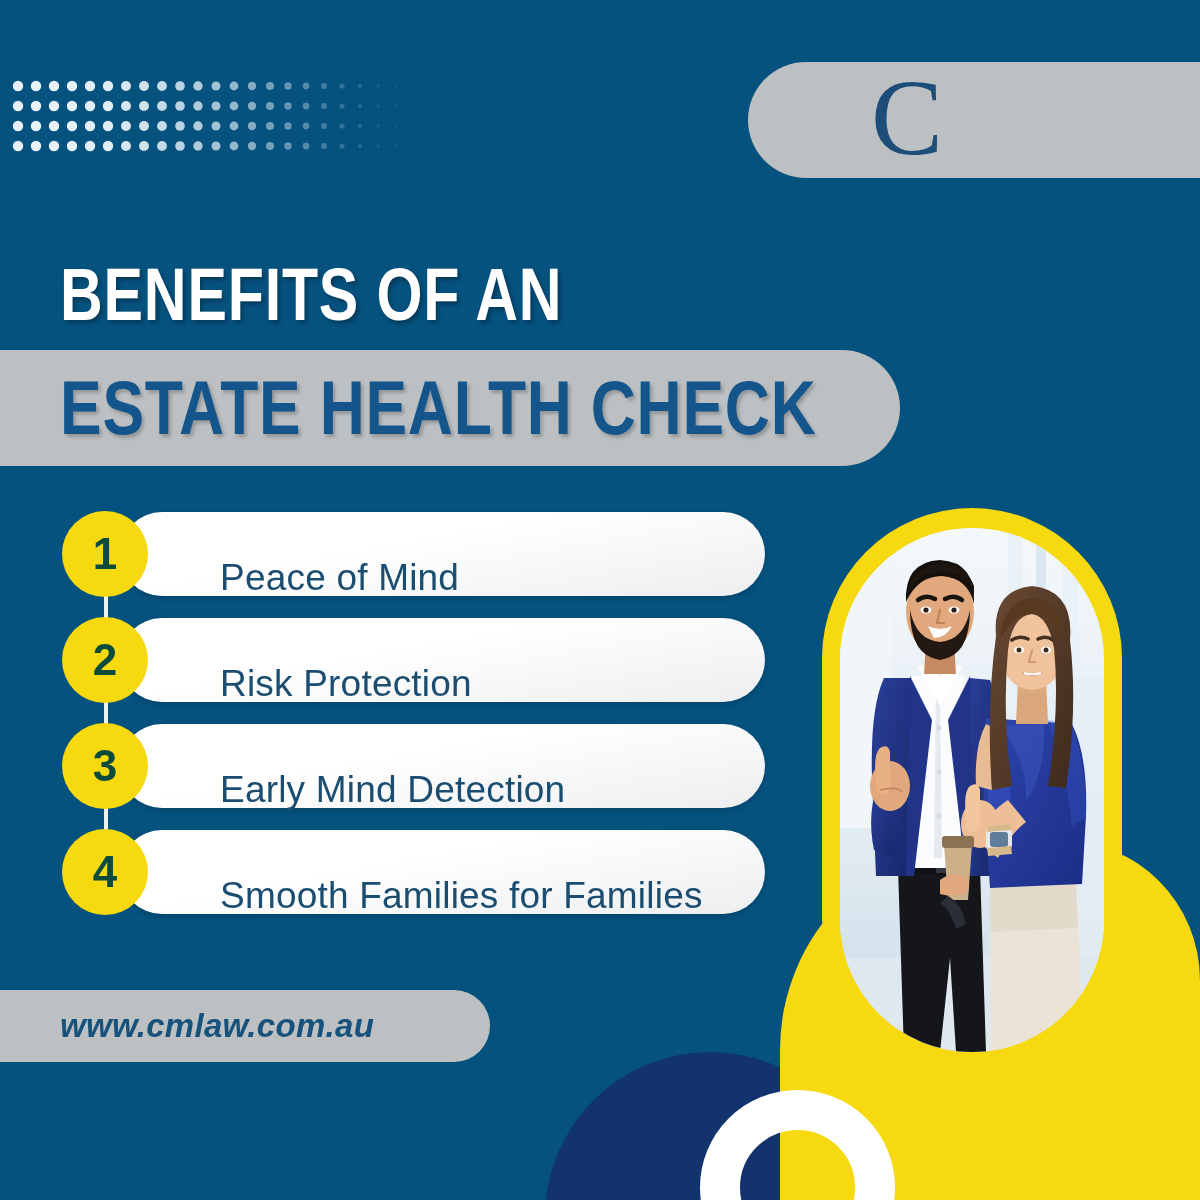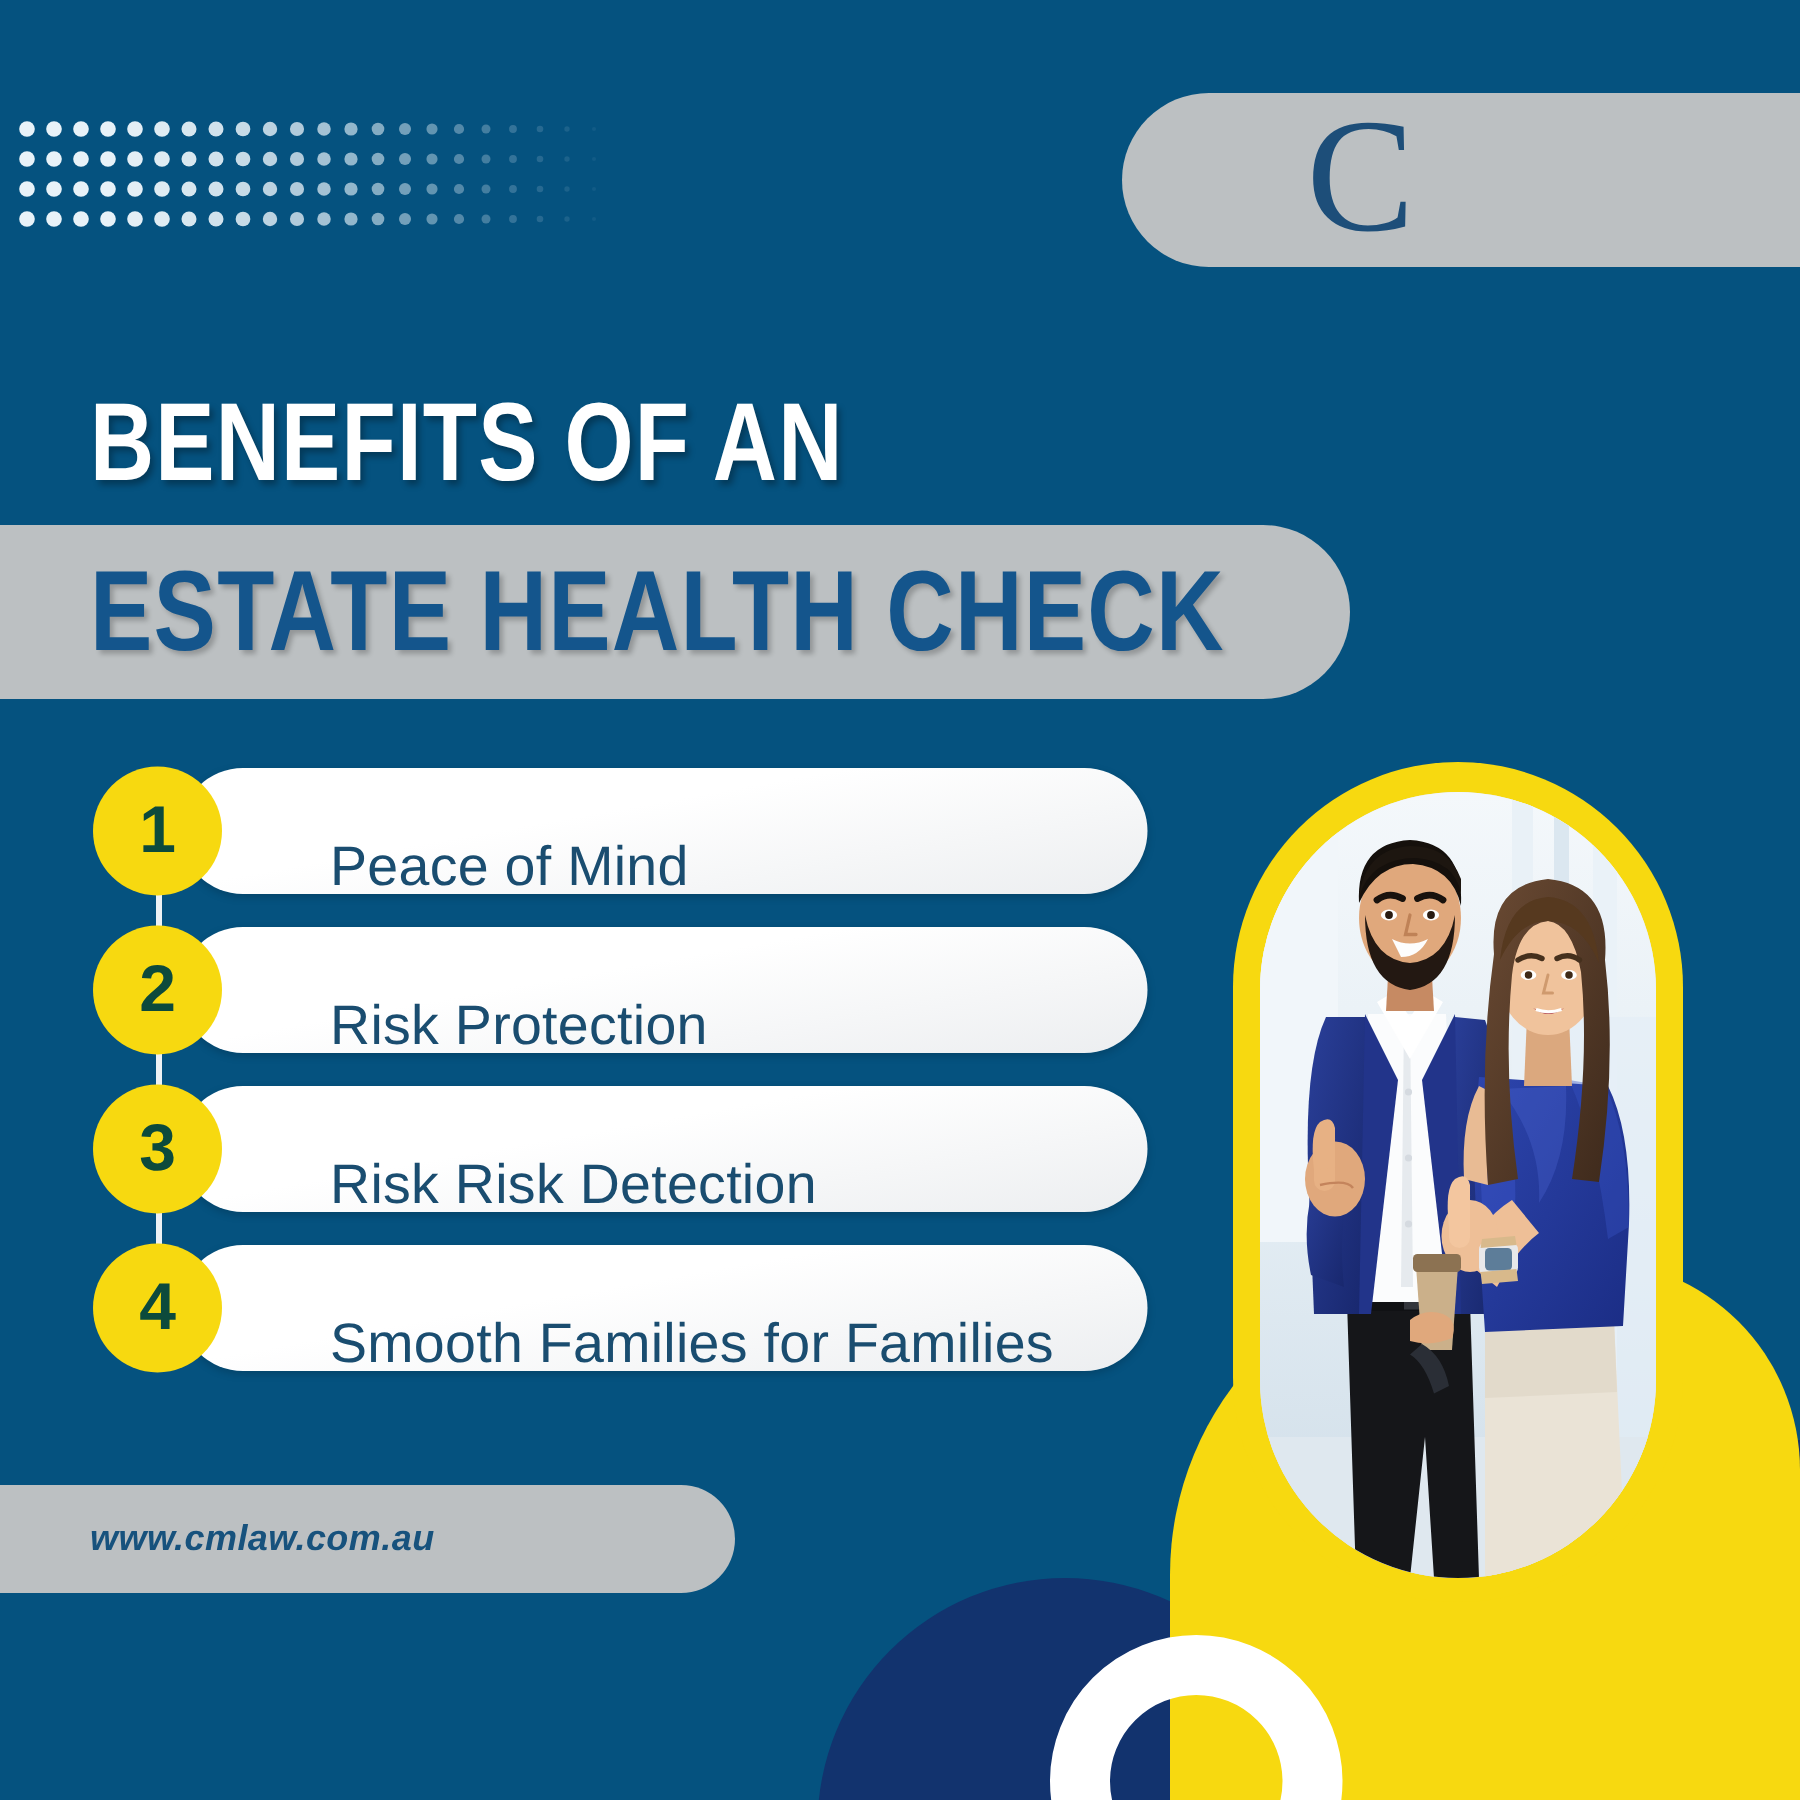--- a/index.html
+++ b/index.html
@@ -183,21 +183,21 @@
     width: 530px;
     height: 72px;
     background: #bcc0c2;
     border-radius: 0 36px 36px 0;
     z-index: 6;
     display: flex;
     align-items: center;
   }
   .site-url {
     margin-left: 100px;
-    font-size: 24px;
+    font-size: 33px;
     font-style: italic;
     font-weight: bold;
     color: #17527d;
     letter-spacing: 0.3px;
   }
 
   
   .shape-navy-circle {
     position: absolute;
     left: 545px;
@@ -338,21 +338,21 @@
       <div class="benefit-pill">
         <span class="benefit-text">Risk Protection</span>
       </div>
       <div class="benefit-badge">
         <span class="benefit-num">2</span>
       </div>
     </div>
 
     <div class="benefit-row">
       <div class="benefit-pill">
-        <span class="benefit-text">Risk Risk Detection</span>
+        <span class="benefit-text">Early Mind Detection</span>
       </div>
       <div class="benefit-badge">
         <span class="benefit-num">3</span>
       </div>
     </div>
 
     <div class="benefit-row">
       <div class="benefit-pill">
         <span class="benefit-text">Smooth Families for Families</span>
       </div>

